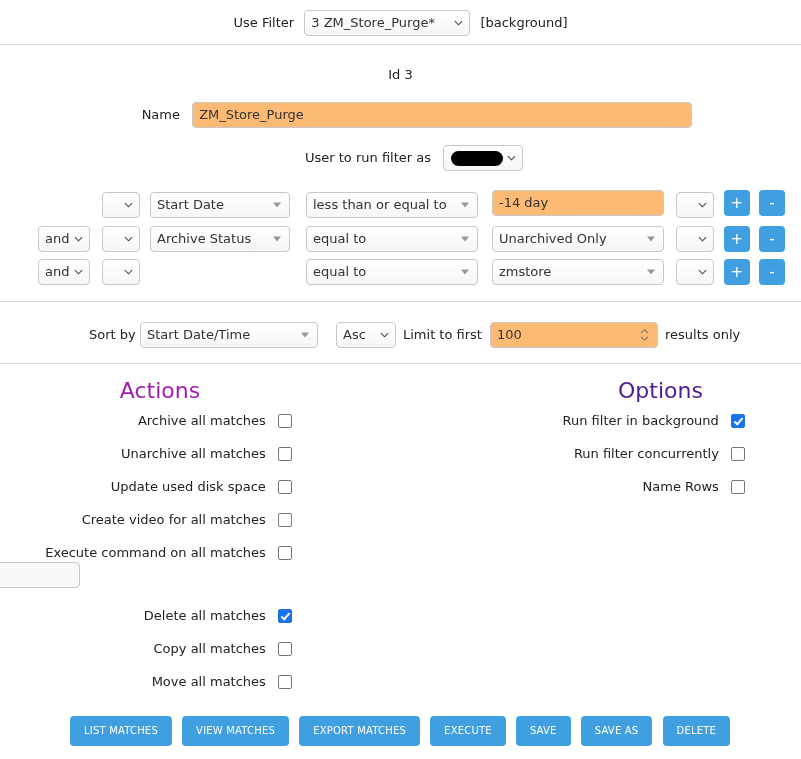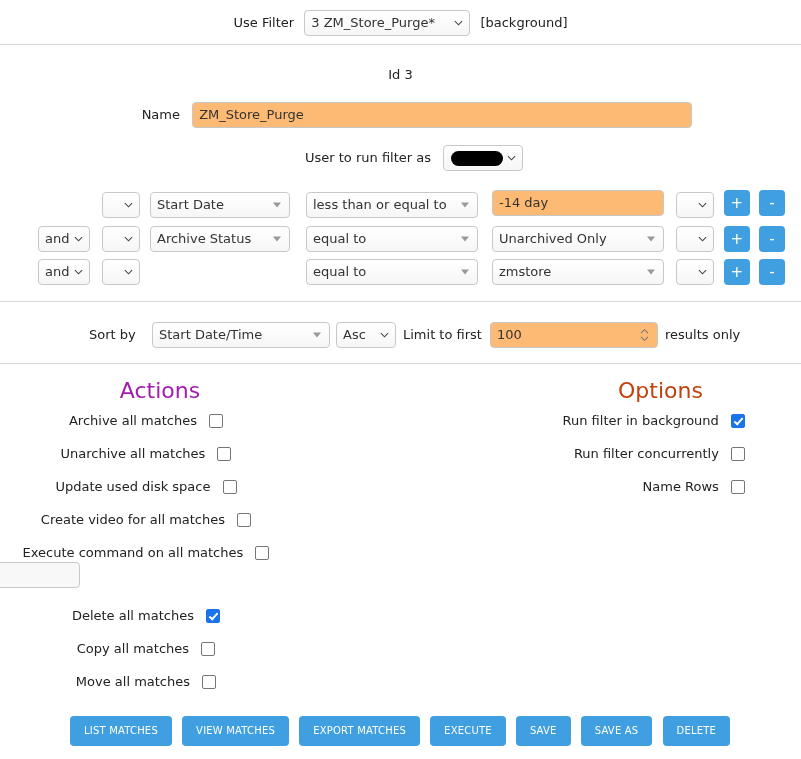--- a/index.html
+++ b/index.html
@@ -173,31 +173,31 @@
   .c-field  { position:absolute; left: 150px; width: 140px; }
   .c-op     { position:absolute; left: 306px; width: 172px; }
   .c-val    { position:absolute; left: 492px; width: 172px; }
   .c-brkt2  { position:absolute; left: 676px; width: 38px; }
   .c-plus   { position:absolute; left: 724px; }
   .c-minus  { position:absolute; left: 759px; }
 
   
   #sort-row { top: 322px; left: 0; width: 801px; }
   #sort-by-label { position:absolute; left: 89px; top: 5px; }
-  #sort-field  { position:absolute; left: 152px; top: 0; width: 178px; }
+  #sort-field  { position:absolute; left: 140px; top: 0; width: 178px; }
   #sort-dir    { position:absolute; left: 336px; top: 0; width: 60px; }
   #limit-label { position:absolute; left: 403px; top: 5px; }
   #limit-input { position:absolute; left: 490px; top: 0; width: 168px; text-align:left; }
   #results-label { position:absolute; left: 665px; top: 5px; }
 
   
   #actions-title { top: 378px; left: 0; width: 320px; text-align: center; font-size: 22px; color: #a21caf; }
-  #options-title { top: 378px; left: 520px; width: 281px; text-align: center; font-size: 22px; color: #c2410c; }
-
-  .act-row  { position: absolute; width: 292px; text-align: center; left: 0; }
+  #options-title { top: 378px; left: 520px; width: 281px; text-align: center; font-size: 22px; color: #4c1d95; }
+
+  .act-row  { position: absolute; width: 292px; text-align: right; left: 0; }
   .act-row .t { vertical-align: middle; margin-right: 8px; }
   .opt-row  { position: absolute; width: 240px; text-align: right; left: 505px; }
   .opt-row .t { vertical-align: middle; margin-right: 8px; }
 
   #exec-cmd-input {
     position: absolute;
     left: -4px;
     top: 562px;
     width: 84px;
     background: #f8f8f8;

